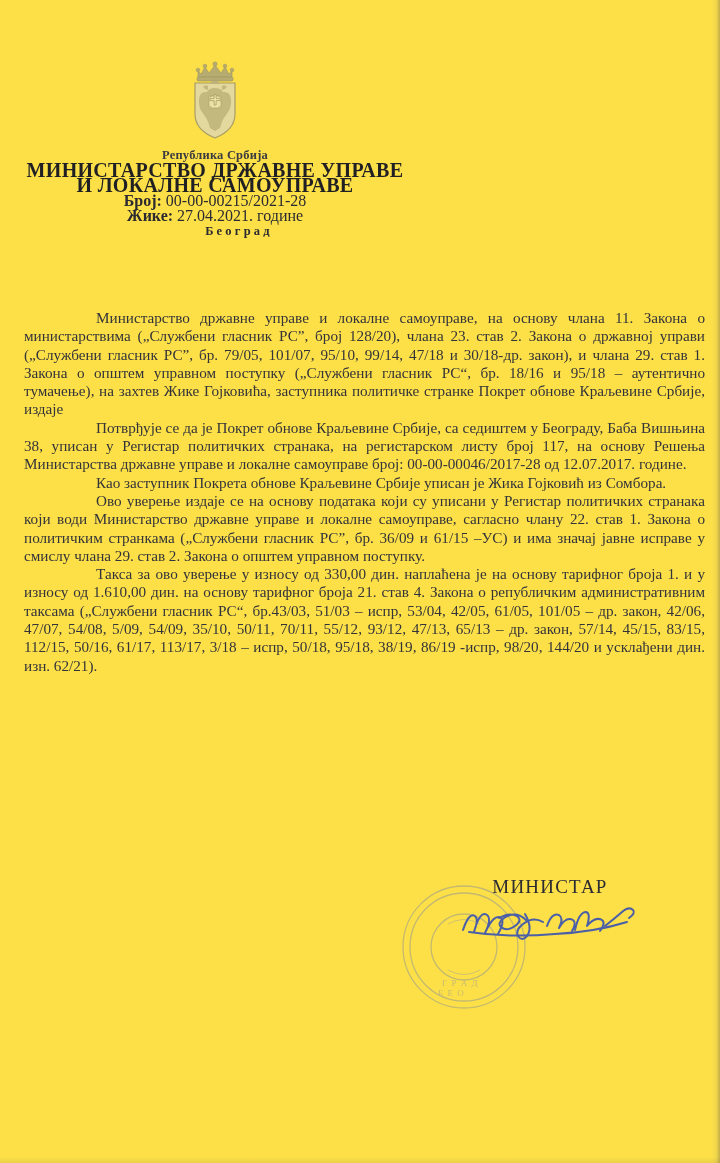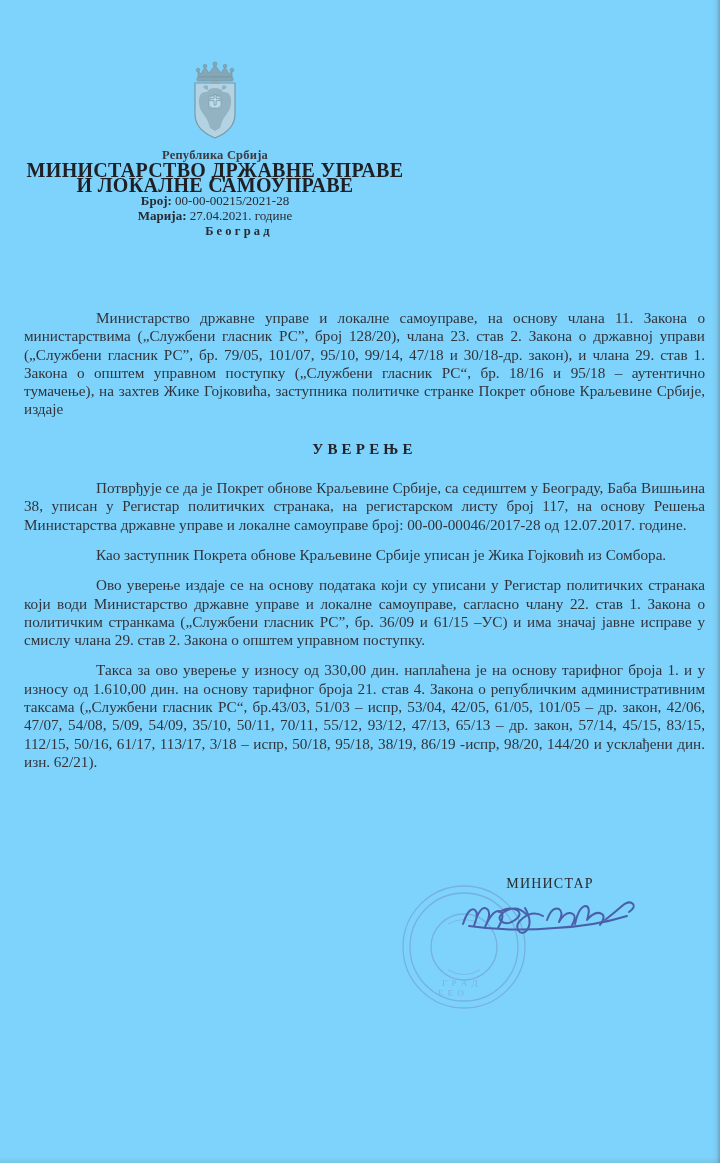--- a/index.html
+++ b/index.html
@@ -5,21 +5,21 @@
 <style>
   html, body {
     margin: 0;
     padding: 0;
     background: #ffffff;
   }
   .page {
     position: relative;
     width: 720px;
     height: 1163px;
-    background: #7dd3fc;
+    background: #fde047;
     overflow: hidden;
     font-family: "Liberation Serif", "DejaVu Serif", serif;
     color: #2e2e33;
   }
   
   .scan-edge-right {
     position: absolute;
     top: 0;
     right: 0;
     width: 8px;
@@ -63,21 +63,21 @@
     letter-spacing: 0.2px;
     color: #3a3a40;
   }
   .hdr-ministry {
     font-size: 20px;
     font-weight: 700;
     letter-spacing: 0.3px;
     color: #1f1f24;
   }
   .hdr-meta {
-    font-size: 13px;
+    font-size: 16px;
     color: #2a2a30;
   }
   .hdr-meta b {
     font-weight: 700;
   }
   .hdr-city {
     font-size: 12.5px;
     font-weight: 700;
     letter-spacing: 3.2px;
     color: #2a2a30;
@@ -96,40 +96,40 @@
     text-align: justify;
     text-justify: inter-word;
     color: #33333a;
   }
   .para {
     margin: 0;
     text-indent: 72px;
     text-align: justify;
   }
   .para + .para {
-    margin-top: 12px;
+    margin-top: 0;
   }
   .doc-title {
     margin: 21px 0 21px 0;
     text-align: center;
     text-indent: 0;
     font-size: 15px;
     font-weight: 700;
     letter-spacing: 4.2px;
     color: #232329;
   }
 
   
   .sign-block {
     position: absolute;
     left: 420px;
     top: 876px;
     width: 260px;
     text-align: center;
-    font-size: 14px;
+    font-size: 19px;
     color: #33333a;
   }
   .sign-role {
     letter-spacing: 1.2px;
     color: #2b2b31;
   }
   .sign-scribble {
     display: block;
     margin: -2px auto -6px auto;
     width: 190px;
@@ -192,30 +192,29 @@
     </svg>
 
     <div class="hdr-line hdr-country">Република Србија</div>
     <div class="hdr-line hdr-ministry">МИНИСТАРСТВО ДРЖАВНЕ УПРАВЕ</div>
     <div class="hdr-line hdr-ministry">И ЛОКАЛНЕ САМОУПРАВЕ</div>
     <div class="hdr-line hdr-meta">
       <b>Број:</b>
       <span>00-00-00215/2021-28</span>
     </div>
     <div class="hdr-line hdr-meta">
-      <b>Марија:</b>
+      <b>Жике:</b>
       <span>27.04.2021. године</span>
     </div>
     <div class="hdr-line hdr-city">Београд</div>
   </div>
 
   <div class="body-text">
     <p class="para">Министарство државне управе и локалне самоуправе, на основу члана 11. Закона о министарствима („Службени гласник РС”, број 128/20), члана 23. став 2. Закона о државној управи („Службени гласник РС”, бр. 79/05, 101/07, 95/10, 99/14, 47/18 и 30/18-др. закон), и члана 29. став 1. Закона о општем управном поступку („Службени гласник РС“, бр. 18/16 и 95/18 – аутентично тумачење), на захтев Жике Гојковића, заступника политичке странке Покрет обнове Краљевине Србије,  издаје</p>
 
-    <div class="doc-title">УВЕРЕЊЕ</div>
 
     <p class="para">Потврђује се да је Покрет обнове Краљевине Србије, са седиштем у Београду, Баба Вишњина 38, уписан у Регистар политичких странака, на регистарском листу број 117, на основу Решења Министарства државне управе и локалне самоуправе број: 00-00-00046/2017-28 од 12.07.2017. године.</p>
     <p class="para">Као заступник Покрета обнове Краљевине Србије уписан је Жика Гојковић из Сомбора.</p>
     <p class="para">Ово уверење издаје се на основу података који су уписани у Регистар политичких странака који води Министарство државне управе и локалне самоуправе, сагласно члану 22. став 1. Закона о политичким странкама („Службени гласник РС”, бр. 36/09 и 61/15 –УС)  и има значај јавне исправе у смислу члана 29. став 2. Закона о општем управном поступку.</p>
     <p class="para">Такса за ово уверење у износу од 330,00 дин. наплаћена је на основу тарифног броја 1. и у износу од 1.610,00 дин. на основу тарифног броја 21. став 4. Закона о републичким административним таксама („Службени гласник РС“, бр.43/03, 51/03 – испр, 53/04, 42/05, 61/05, 101/05 – др. закон, 42/06, 47/07, 54/08, 5/09, 54/09, 35/10, 50/11, 70/11, 55/12, 93/12, 47/13, 65/13 – др. закон, 57/14, 45/15, 83/15, 112/15, 50/16, 61/17, 113/17, 3/18 – испр, 50/18, 95/18, 38/19, 86/19 -испр, 98/20, 144/20 и усклађени дин. изн. 62/21).</p>
   </div>
 
   <svg class="seal" viewBox="0 0 132 126">
     <g fill="none" stroke="#6f7fae" stroke-width="1.3">
       <circle cx="66" cy="63" r="61"></circle>

